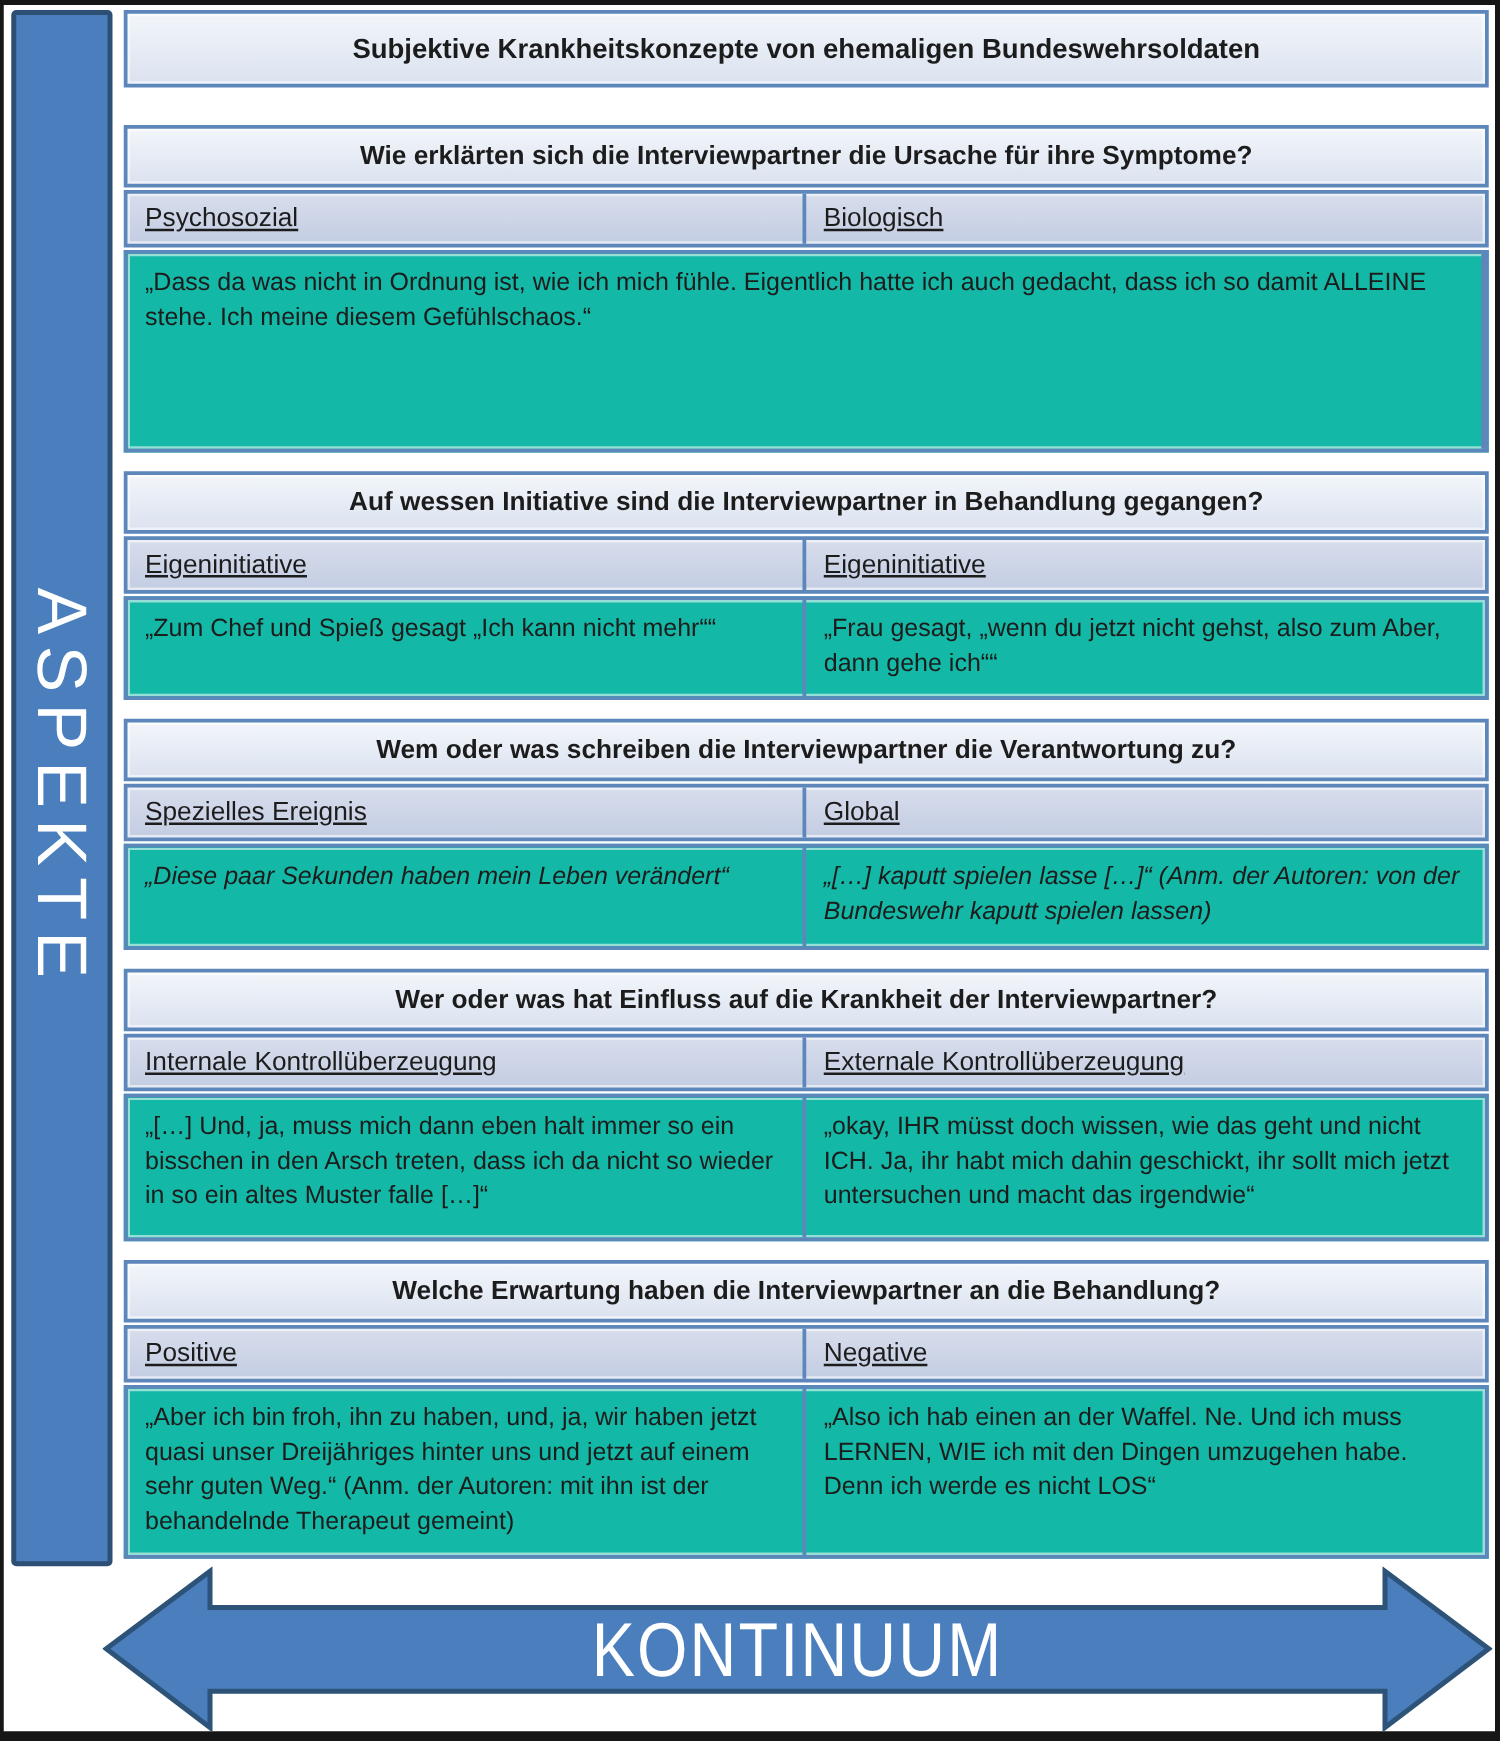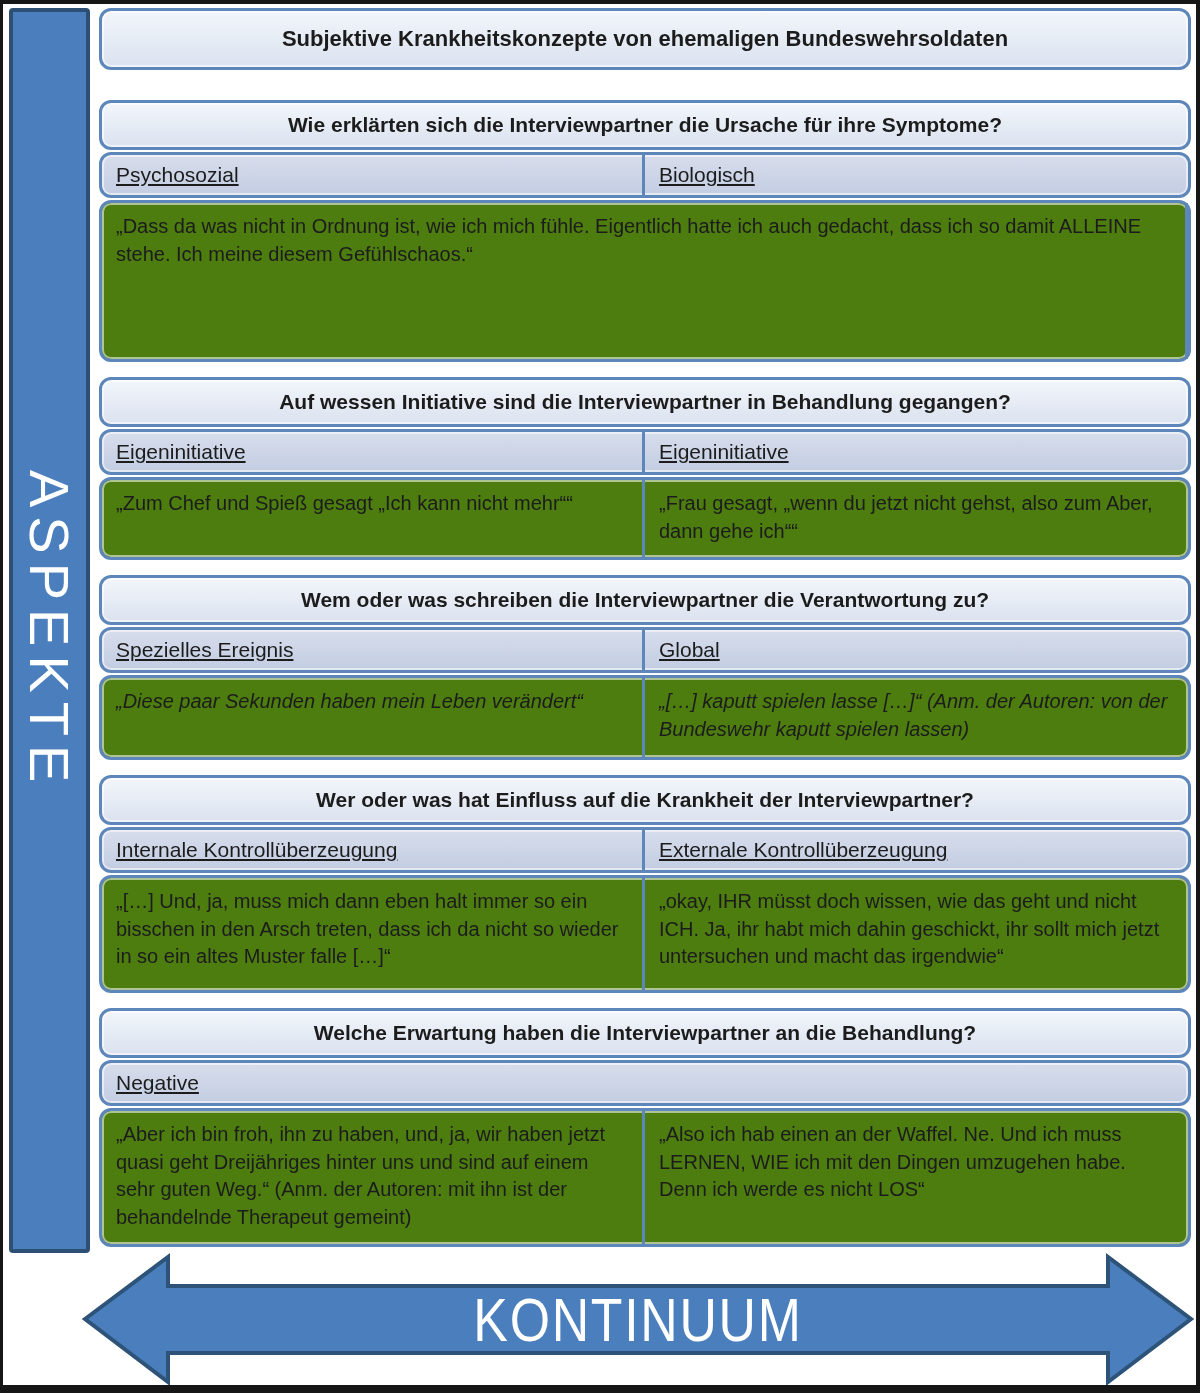--- a/index.html
+++ b/index.html
@@ -29,21 +29,21 @@
     letter-spacing:9px;
     font-weight:400;
     white-space:nowrap;
   }
   
   .content{
     position:absolute;left:96px;top:4px;width:1092px;
   }
   .boxed{
     border:3px solid #5d86ba;
-    border-radius:12px;
+    border-radius:0;
     box-shadow:inset 0 0 0 2px rgba(255,255,255,.55);
   }
   .title-box{
     height:62px;
     background:linear-gradient(#f2f6fb,#dbe2ef);
     display:flex;align-items:center;justify-content:center;
     text-align:center;
     font-weight:bold;font-size:22px;
     margin-bottom:30px;
   }
@@ -65,21 +65,21 @@
   .q-labels .cell{
     flex:1 1 50%;
     min-height:40px;
     display:flex;align-items:center;
     padding:4px 14px;
     font-size:21px;
   }
   .q-labels .cell.left{border-right:3px solid #5d86ba;}
   .q-quotes{
     display:flex;
-    background:#4d7c0f;
+    background:#14b8a6;
   }
   .q-quotes .cell{
     flex:1 1 50%;
     padding:10px 16px 12px 14px;
     font-size:20px;
     line-height:1.38;
   }
   .q-quotes .cell.left{border-right:3px solid #5d86ba;}
   .s1 .q-quotes{min-height:162px;}
   .s2 .q-quotes{min-height:76px;}
@@ -198,27 +198,30 @@
           <span>„okay, IHR müsst doch wissen, wie das geht und nicht ICH. Ja, ihr habt mich dahin geschickt, ihr sollt mich jetzt untersuchen und macht das irgendwie“</span>
         </div>
       </div>
     </section>
 
     <section class="qsection s5">
       <div class="q-header boxed">
         <span>Welche Erwartung haben die Interviewpartner an die Behandlung?</span>
       </div>
       <div class="q-labels boxed">
+        <div class="cell left">
+          <span>Positive</span>
+        </div>
         <div class="cell">
           <span>Negative</span>
         </div>
       </div>
       <div class="q-quotes boxed">
         <div class="cell left">
-          <span>„Aber ich bin froh, ihn zu haben, und, ja, wir haben jetzt quasi geht Dreijähriges hinter uns und sind auf einem sehr guten Weg.“ (Anm. der Autoren: mit ihn ist der behandelnde Therapeut gemeint)</span>
+          <span>„Aber ich bin froh, ihn zu haben, und, ja, wir haben jetzt quasi unser Dreijähriges hinter uns und jetzt auf einem sehr guten Weg.“ (Anm. der Autoren: mit ihn ist der behandelnde Therapeut gemeint)</span>
         </div>
         <div class="cell">
           <span>„Also ich hab einen an der Waffel. Ne. Und ich muss LERNEN, WIE ich mit den Dingen umzugehen habe. Denn ich werde es nicht LOS“</span>
         </div>
       </div>
     </section>
 
   </div>
 
   <div class="kontinuum">

